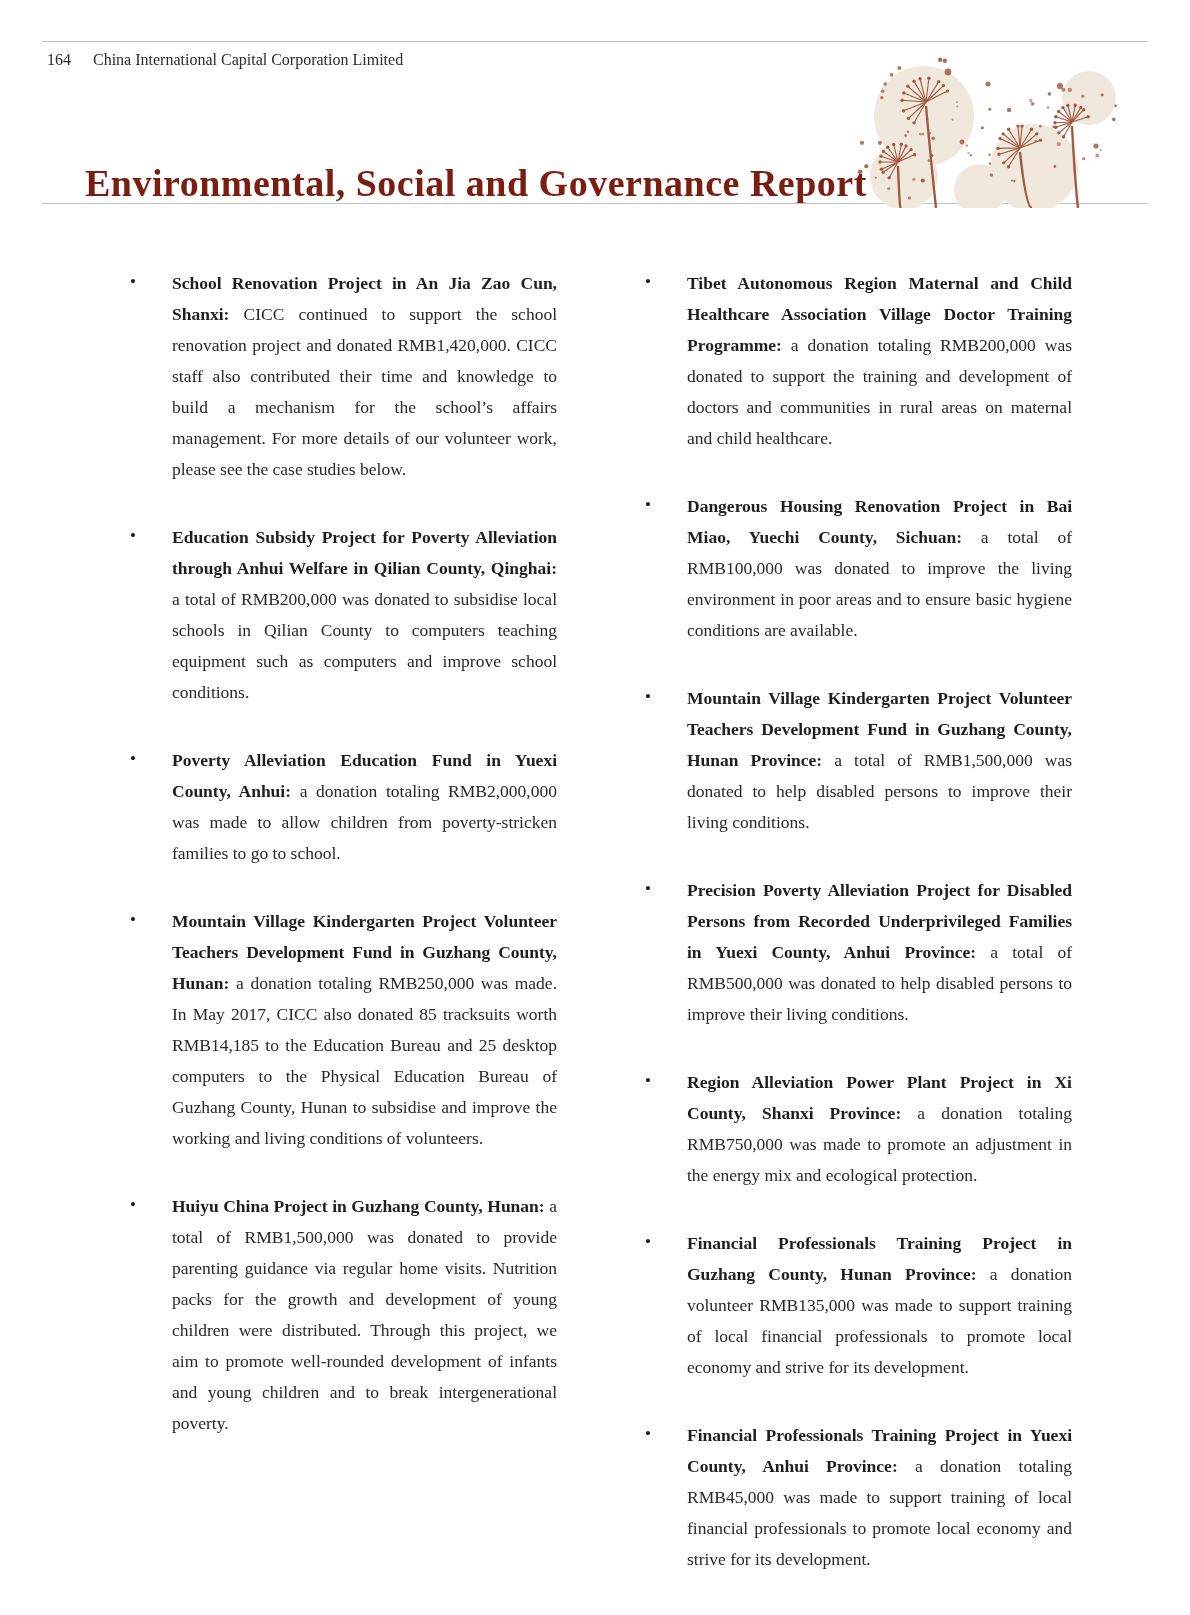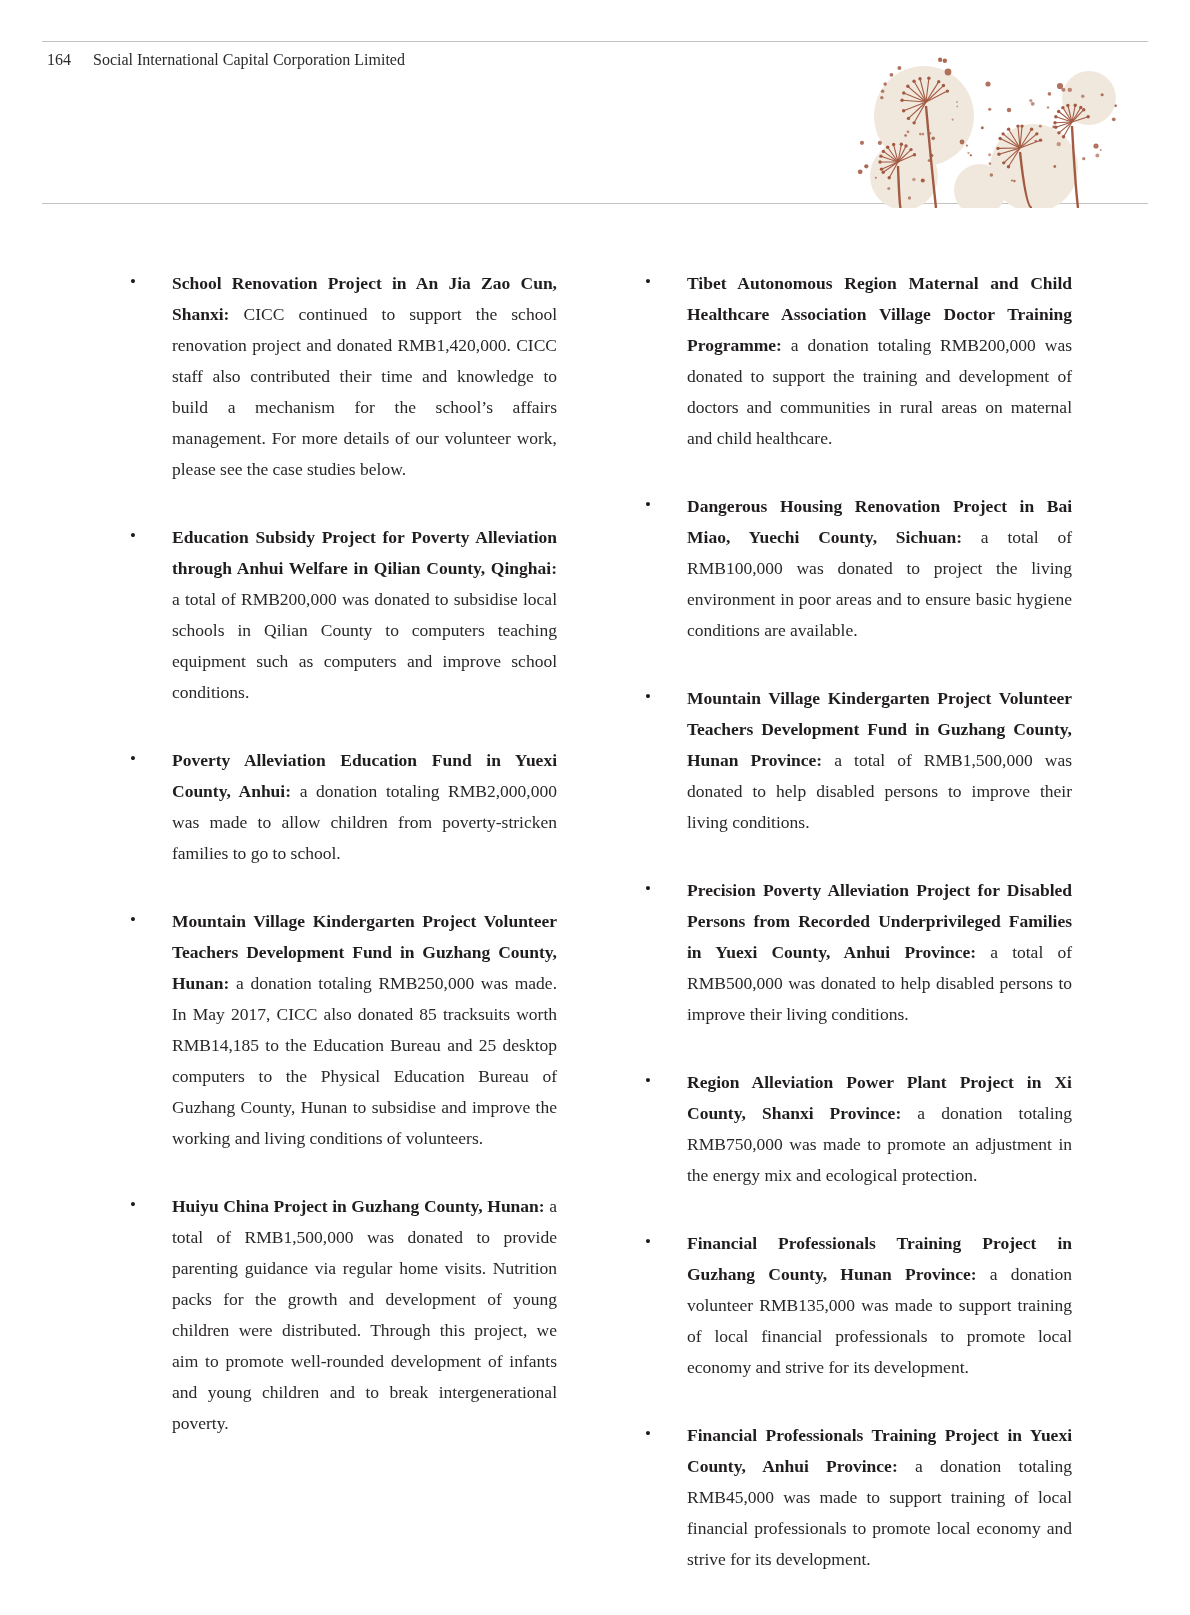--- a/index.html
+++ b/index.html
@@ -58,23 +58,24 @@
 </style>
 </head>
 <body>
 
 <div class="page">
 
   <div class="rule rule-top"></div>
 
   <div class="header-row">
     <span class="page-number">164</span>
-    <span class="company-name">Social International Capital Corporation Limited</span>
-  </div>
-
+    <span class="company-name">China International Capital Corporation Limited</span>
+  </div>
+
+  <h1 class="report-title">Environmental, Social and Governance Report</h1>
 
   <svg class="deco" id="deco-svg" viewBox="0 0 266 158">
       <circle cx="72" cy="66" r="50" fill="#f1e8dd"></circle>
       <circle cx="52" cy="126" r="34" fill="#f1e8dd"></circle>
       <circle cx="182" cy="118" r="44" fill="#f1e8dd"></circle>
       <circle cx="237" cy="48" r="27" fill="#f1e8dd"></circle>
       <circle cx="128" cy="140" r="26" fill="#f1e8dd"></circle>
       <path d="M74 56 Q 79 112 84 158" stroke="#a35a43" stroke-width="2.4" fill="none"></path>
       <line x1="74" y1="52" x2="95.38415658052082" y2="41.10422800625088" stroke="#a35a43" stroke-width="1.1"></line>
       <circle cx="95.38415658052082" cy="41.10422800625088" r="1.7" fill="#a35a43"></circle>
@@ -268,21 +269,21 @@
   </div>
 </div>
     <div class="col">
   <div class="bullet-item">
     <span class="bullet-marker">•</span>
     <span class="bullet-text"><span class="lead">Tibet Autonomous Region Maternal and Child Healthcare Association Village Doctor Training Programme:</span> <span class="body">a donation totaling RMB200,000 was donated to support the training and development of doctors and communities in rural areas on maternal and child healthcare.</span></span>
   </div>
 
   <div class="bullet-item">
     <span class="bullet-marker">•</span>
-    <span class="bullet-text"><span class="lead">Dangerous Housing Renovation Project in Bai Miao, Yuechi County, Sichuan:</span> <span class="body">a total of RMB100,000 was donated to project the living environment in poor areas and to ensure basic hygiene conditions are available.</span></span>
+    <span class="bullet-text"><span class="lead">Dangerous Housing Renovation Project in Bai Miao, Yuechi County, Sichuan:</span> <span class="body">a total of RMB100,000 was donated to improve the living environment in poor areas and to ensure basic hygiene conditions are available.</span></span>
   </div>
 
   <div class="bullet-item">
     <span class="bullet-marker">•</span>
     <span class="bullet-text"><span class="lead">Mountain Village Kindergarten Project Volunteer Teachers Development Fund in Guzhang County, Hunan Province:</span> <span class="body">a total of RMB1,500,000 was donated to help disabled persons to improve their living conditions.</span></span>
   </div>
 
   <div class="bullet-item">
     <span class="bullet-marker">•</span>
     <span class="bullet-text"><span class="lead">Precision Poverty Alleviation Project for Disabled Persons from Recorded Underprivileged Families in Yuexi County, Anhui Province:</span> <span class="body">a total of RMB500,000 was donated to help disabled persons to improve their living conditions.</span></span>

